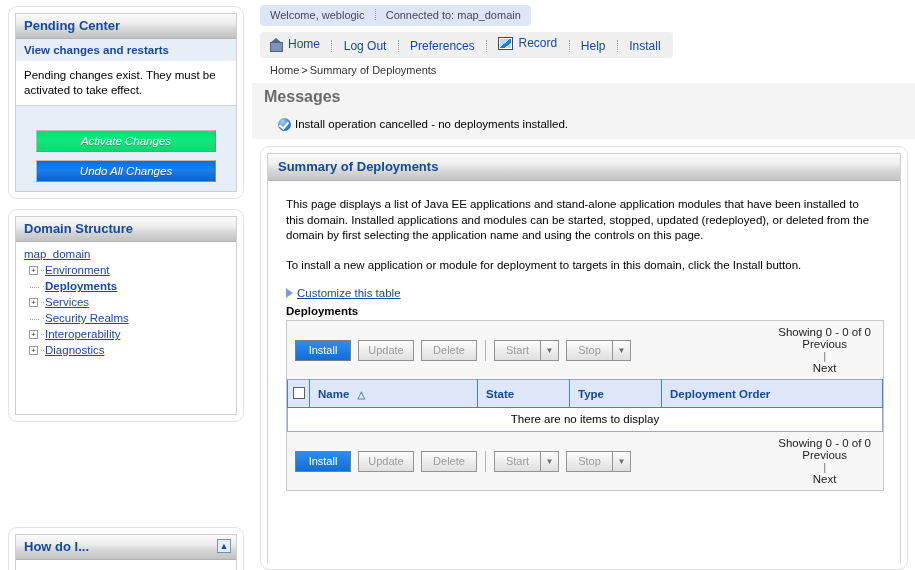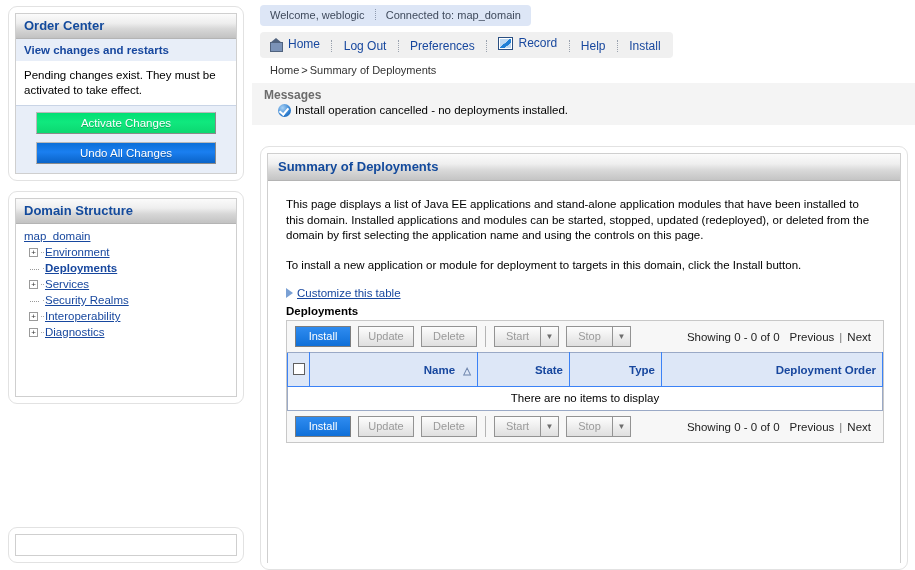--- a/index.html
+++ b/index.html
@@ -65,22 +65,23 @@
   .cc-msg {
     background: #ffffff;
     padding: 6px 8px 7px 8px;
     font-size: 11.5px;
     line-height: 15px;
     color: #000;
     border-bottom: 1px solid #c9d4e6;
   }
   .cc-btns {
     background: #e8eef8;
-    padding: 6px 0 9px 0;
+    padding: 24px 0 9px 0;
     text-align: center;
+    font-style: italic;
   }
   .big-btn {
     display: block;
     width: 180px;
     margin: 0 auto 8px auto;
     height: 22px;
     line-height: 20px;
     text-align: center;
     color: #ffffff;
     font-size: 11.5px;
@@ -228,22 +229,22 @@
   .messages-band {
     margin-top: 6px;
     background: #f4f4f4;
     border-top: 1px solid #ffffff;
     padding: 5px 0 8px 12px;
     width: 663px;
   }
   .messages-label {
     color: #6b6b6b;
     font-weight: bold;
-    font-size: 12px;
-    margin-bottom: 2px;
+    font-size: 16px;
+    margin-bottom: 12px;
   }
   .message-row {
     display: flex; align-items: flex-start;
     margin-left: 14px;
     font-size: 11.5px;
   }
   .check-icon {
     width: 13px; height: 13px; border-radius: 50%;
     background: radial-gradient(circle at 35% 30%, #a9d2f5 0%, #2f7fd0 60%, #1a5fa8 100%);
     margin-right: 4px;
@@ -397,35 +398,36 @@
     background: linear-gradient(to bottom, #fdfdfd, #dfdfdf);
     line-height: 19px; text-align: center;
     font-size: 8px; color: #6d6d6d;
   }
   .paging {
     margin-left: auto;
     font-size: 11.5px;
     color: #222;
     display: flex; align-items: center;
     padding-right: 4px;
+    flex-direction: column;
   }
   .paging .pg-sep { margin: 0 5px; color: #777; }
   .paging .pg-link { color: #222; }
 
   .data-table { width: 100%; border-collapse: collapse; }
   .data-table th {
     background: #dde7f7;
     color: #17479e;
     font-weight: bold;
     font-size: 11.5px;
-    text-align: right;
+    text-align: left;
     padding: 4px 6px 4px 8px;
     border: 1px solid #3b82f6;
     border-top: 1px solid #9aa9c6;
-    height: 34px;
+    height: 28px;
   }
   .data-table th.cbcol { width: 22px; padding: 3px 4px 3px 5px; }
   .hdr-check {
     width: 12px; height: 12px;
     border: 1px solid #5f5f5f;
     background: #ffffff;
     display: inline-block;
     cursor: pointer;
   }
   .sort-caret {
@@ -447,21 +449,21 @@
 </style>
 </head>
 <body>
 
 <div id="root">
 
   <div id="left-col">
 
     <div class="panel-outer">
       <div class="panel-inner">
-        <div class="panel-title">Order Center</div>
+        <div class="panel-title">Pending Center</div>
         <div class="cc-sub">
           <span>View changes and restarts</span>
         </div>
         <div class="cc-msg">Pending changes exist. They must be activated to take effect.</div>
         <div class="cc-btns">
           <div class="big-btn btn-green">Activate Changes</div>
           <div class="big-btn btn-blue">Undo All Changes</div>
         </div>
       </div>
     </div>
@@ -506,20 +508,24 @@
             <span class="ds-plus">+</span>
             <span class="ds-dash">··</span>
             <span class="ds-link">Diagnostics</span>
           </div>
         </div>
       </div>
     </div>
 
     <div id="howdoi-panel" class="panel-outer" style="margin-top:0;">
       <div class="panel-inner">
+        <div class="panel-title">
+          <span>How do I...</span>
+          <span class="collapse-icon">▲</span>
+        </div>
         <div style="height:20px;background:#ffffff;"></div>
       </div>
     </div>
 
   </div>
 
   <div id="right-col">
 
     <div class="welcome-bar">
       <span>Welcome, weblogic</span>

